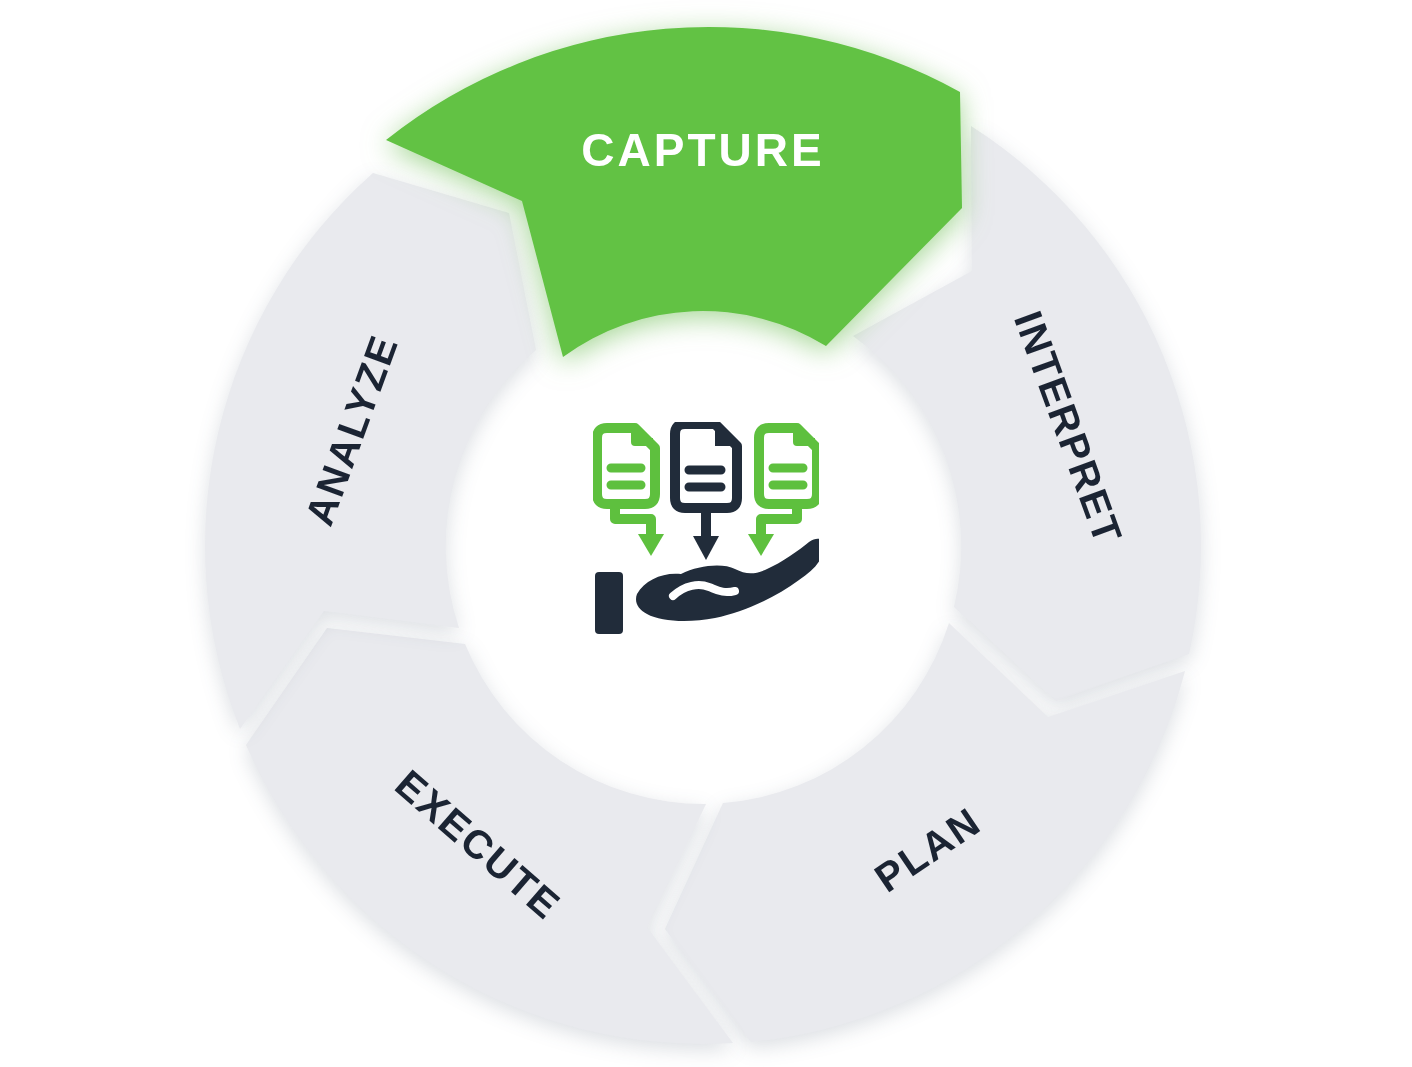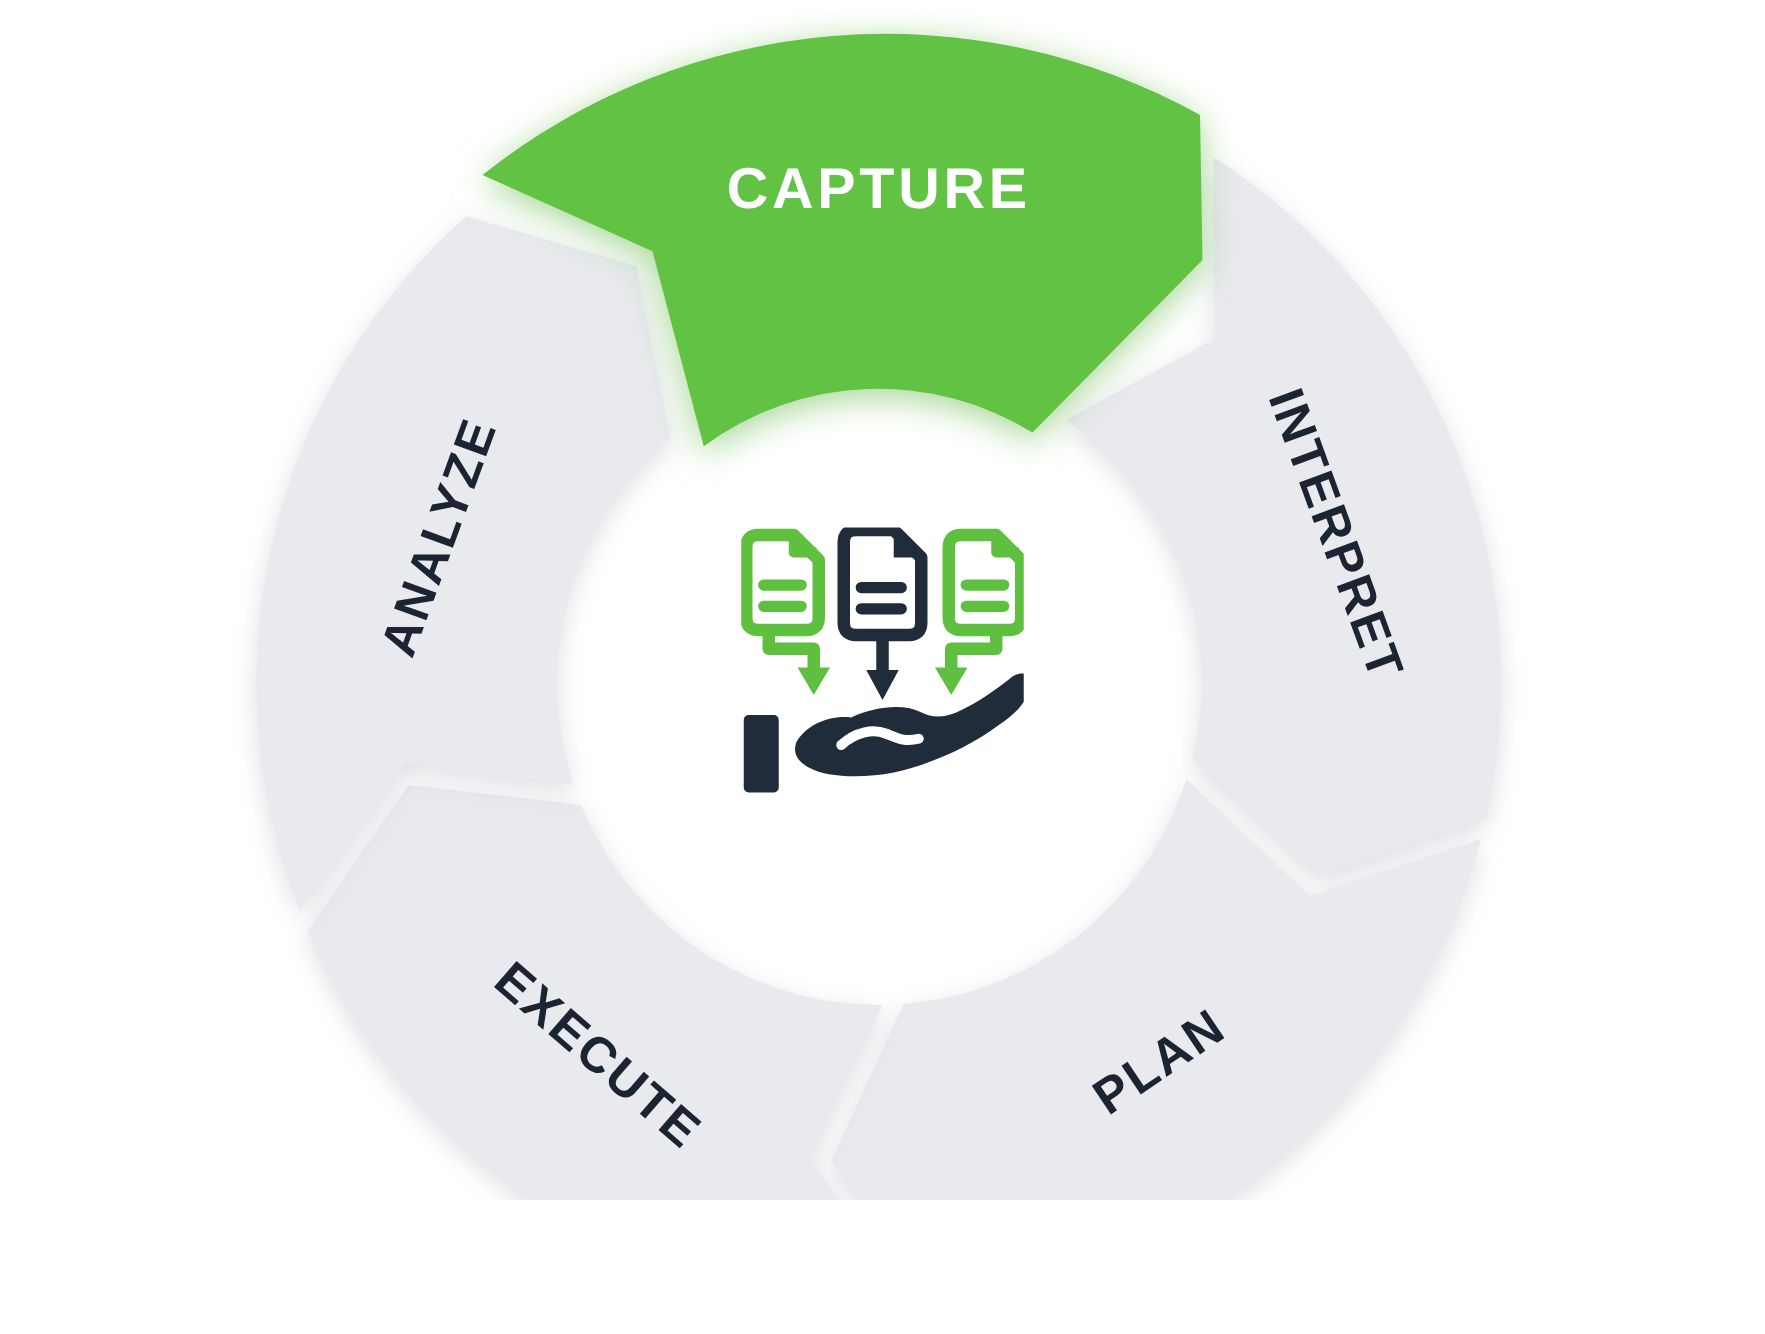--- a/index.html
+++ b/index.html
@@ -1,17 +1,17 @@
 <!DOCTYPE html>
 <html><head>
 <meta charset="utf-8">
 <style>
   html,body { margin:0; padding:0; background:#ffffff; }
   .canvas {
-    position:relative; width:1412px; height:960px; background:#ffffff;
+    position:relative; width:1412px; height:1067px; background:#ffffff;
     overflow:hidden; font-family:"Liberation Sans", sans-serif;
   }
   svg.ring { position:absolute; left:0; top:0; }
   .seg-gray  { filter: drop-shadow(0 6px 10px rgba(40,55,80,0.16)); }
   .seg-green { filter: drop-shadow(0 6px 14px rgba(90,180,60,0.55)); }
   .lab {
     position:absolute; transform: translate(-50%,-50%) rotate(var(--r,0deg));
     font-weight:bold; font-size:40px; letter-spacing:2px; color:#1b2433;
     white-space:nowrap; user-select:none;
   }

